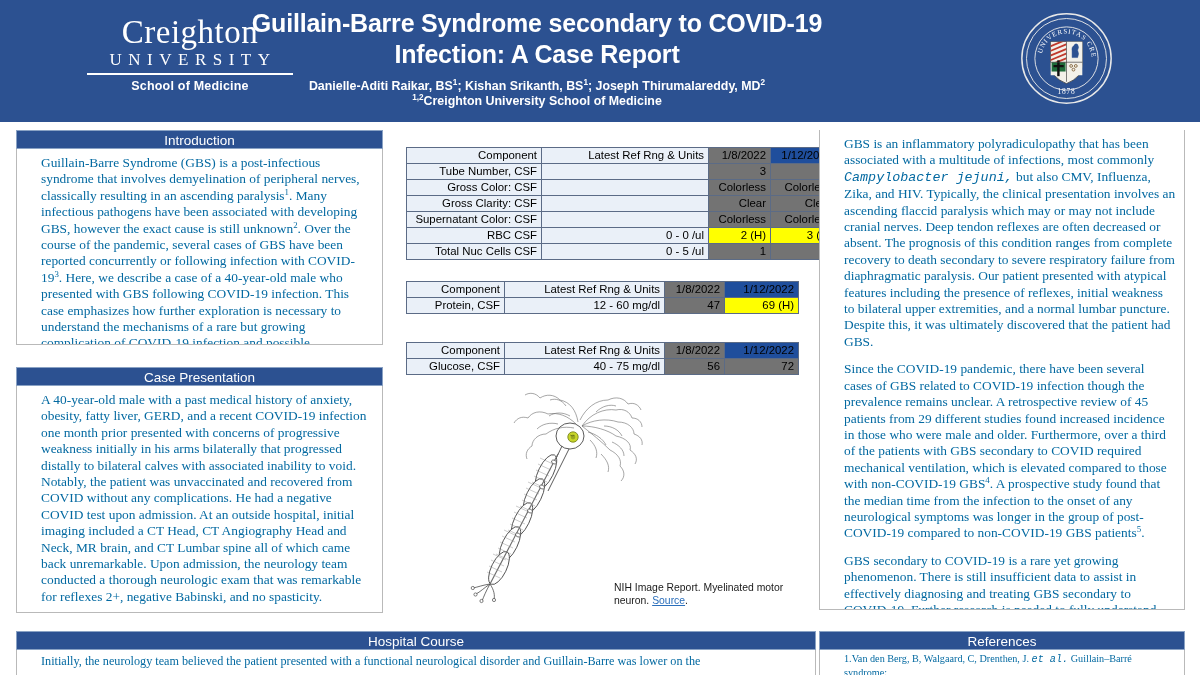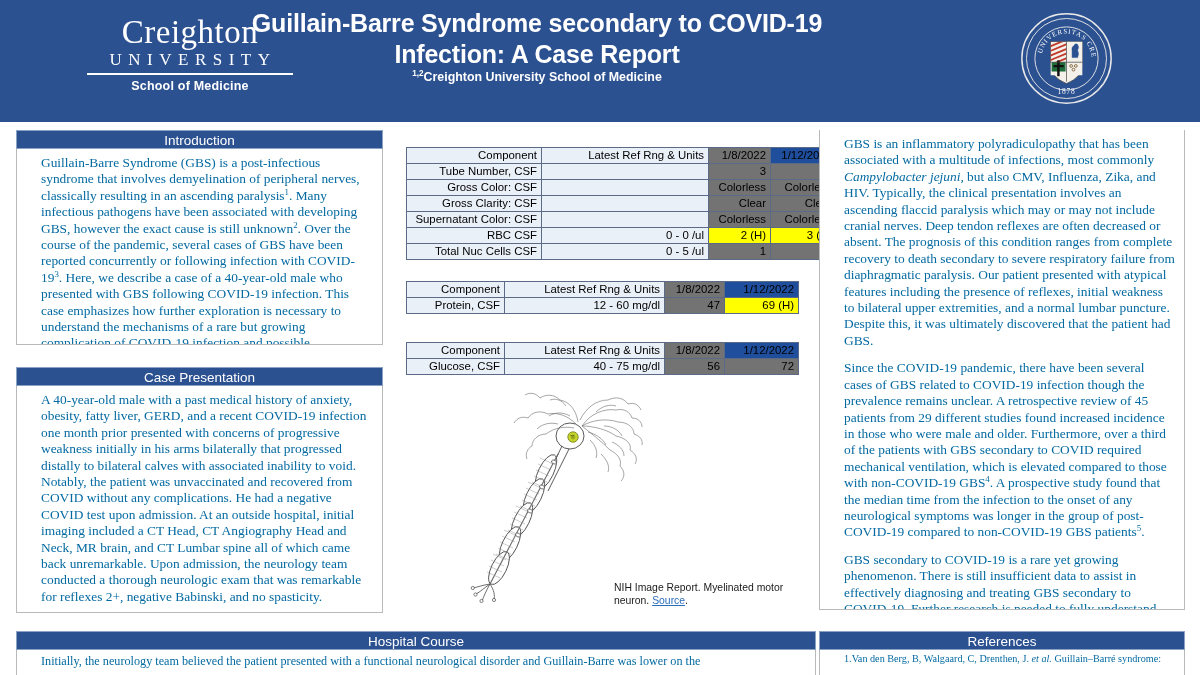--- a/index.html
+++ b/index.html
@@ -126,21 +126,21 @@
 
   .body-text {
     font-family: "Liberation Serif", serif;
     font-size: 13.4px;
     line-height: 16.4px;
     color: #0369a1;
     text-align: left;
     margin-left: 16px;
   }
   .body-text p + p { margin-top: 11px; }
-  .body-text i { font-style: italic; }
+  .body-text i { font-style: italic; font-family: Liberation Mono, monospace; }
 
   
   #intro      { left: 16px;  top: 130px; width: 367px; }
   #intro .panel-body { height: 196px; }
 
   #casepres   { left: 16px;  top: 367px; width: 367px; }
   #casepres .panel-body { height: 227px; }
 
   
   #discussion { left: 819px; top: 130px; width: 366px; }
@@ -227,20 +227,23 @@
 
     <div class="logo-block">
       <div class="logo-word">Creighton</div>
       <div class="logo-univ">UNIVERSITY</div>
       <div class="logo-rule"></div>
       <div class="logo-school">School of Medicine</div>
     </div>
 
     <div class="title-block">
       <div class="poster-title">Guillain-Barre Syndrome secondary to COVID-19 Infection: A Case Report</div>
+      <div class="authors">
+        Danielle-Aditi Raikar, BS<sup>1</sup>; Kishan Srikanth, BS<sup>1</sup>; Joseph Thirumalareddy, MD<sup>2</sup>
+      </div>
       <div class="affil">
         <sup>1,2</sup>Creighton University School of Medicine
       </div>
     </div>
 
     <svg class="seal" viewBox="0 0 100 100">
       <circle cx="50" cy="50" r="48" fill="#2c5191" stroke="#e8e8e8" stroke-width="1.6"></circle>
       <circle cx="50" cy="50" r="43" fill="none" stroke="#e8e8e8" stroke-width="1"></circle>
       <circle cx="50" cy="50" r="34" fill="#2c5191" stroke="#e8e8e8" stroke-width="1"></circle>
       <defs>

